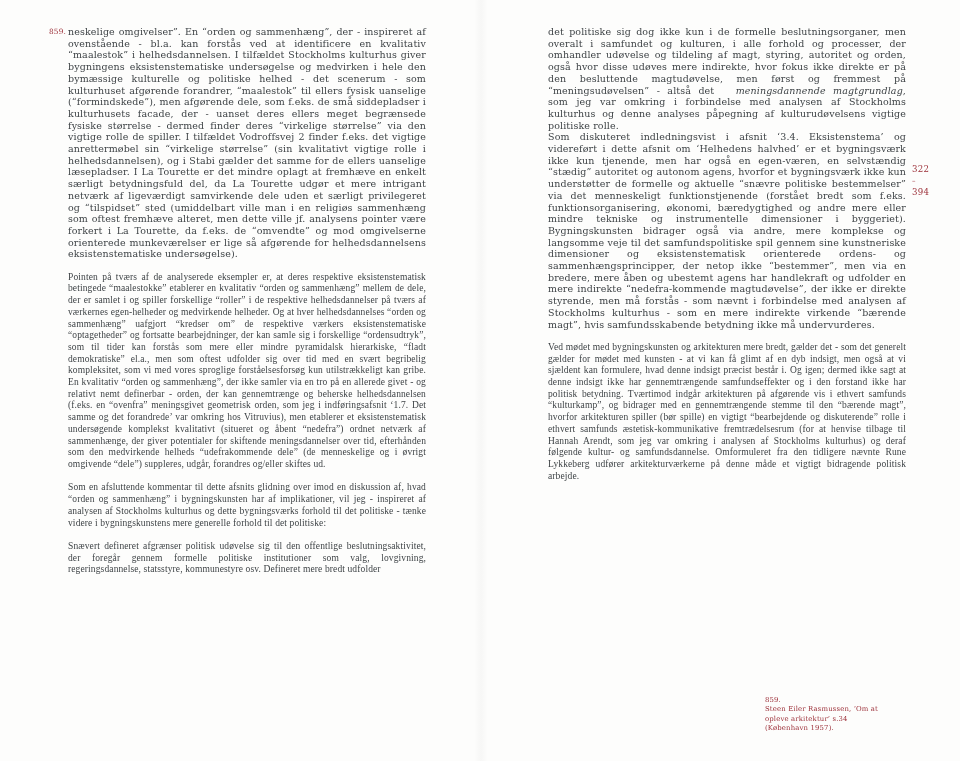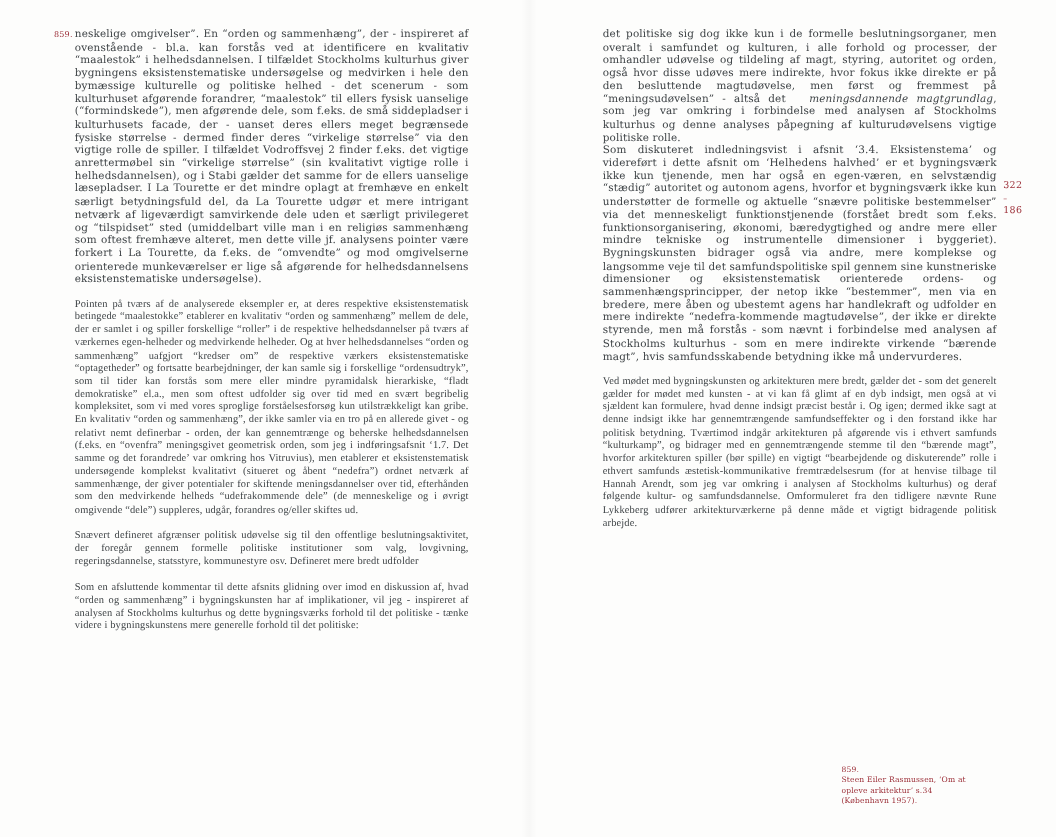--- a/index.html
+++ b/index.html
@@ -63,35 +63,35 @@
 </head>
 <body>
 
 <div class="gutter"></div>
 
 <div>
   <div class="margin-ref">859.</div>
   <div id="left-col" class="text-col">
       <p class="para"><span>neskelige omgivelser”. En “orden og sammenhæng”, der - inspireret af ovenstående - bl.a. kan forstås ved at identificere en kvalitativ “maalestok” i helhedsdannelsen. I tilfældet Stockholms kulturhus giver bygningens eksistenstematiske undersøgelse og medvirken i hele den bymæssige kulturelle og politiske helhed - det scenerum - som kulturhuset afgørende forandrer, “maalestok” til ellers fysisk uanselige (“formindskede”), men afgørende dele, som f.eks. de små siddepladser i kulturhusets facade, der - uanset deres ellers meget begrænsede fysiske størrelse - dermed finder deres “virkelige størrelse” via den vigtige rolle de spiller. I tilfældet Vodroffsvej 2 finder f.eks. det vigtige anrettermøbel sin “virkelige størrelse” (sin kvalitativt vigtige rolle i helhedsdannelsen), og i Stabi gælder det samme for de ellers uanselige læsepladser. I La Tourette er det mindre oplagt at fremhæve en enkelt særligt betydningsfuld del, da La Tourette udgør et mere intrigant netværk af ligeværdigt samvirkende dele uden et særligt privilegeret og “tilspidset” sted (umiddelbart ville man i en religiøs sammenhæng som oftest fremhæve alteret, men dette ville jf. analysens pointer være forkert i La Tourette, da f.eks. de “omvendte” og mod omgivelserne orienterede munkeværelser er lige så afgørende for helhedsdannelsens eksistenstematiske undersøgelse).</span></p>
       <p class="para gap"><span>Pointen på tværs af de analyserede eksempler er, at deres respektive eksistenstematisk betingede “maalestokke” etablerer en kvalitativ “orden og sammenhæng” mellem de dele, der er samlet i og spiller forskellige “roller” i de respektive helhedsdannelser på tværs af værkernes egen-helheder og medvirkende helheder. Og at hver helhedsdannelses “orden og sammenhæng” uafgjort “kredser om” de respektive værkers eksistenstematiske “optagetheder” og fortsatte bearbejdninger, der kan samle sig i forskellige “ordensudtryk”, som til tider kan forstås som mere eller mindre pyramidalsk hierarkiske, “fladt demokratiske” el.a., men som oftest udfolder sig over tid med en svært begribelig kompleksitet, som vi med vores sproglige forståelsesforsøg kun utilstrækkeligt kan gribe. En kvalitativ “orden og sammenhæng”, der ikke samler via en tro på en allerede givet - og relativt nemt definerbar - orden, der kan gennemtrænge og beherske helhedsdannelsen (f.eks. en “ovenfra” meningsgivet geometrisk orden, som jeg i indføringsafsnit ‘1.7. Det samme og det forandrede’ var omkring hos Vitruvius), men etablerer et eksistenstematisk undersøgende komplekst kvalitativt (situeret og åbent “nedefra”) ordnet netværk af sammenhænge, der giver potentialer for skiftende meningsdannelser over tid, efterhånden som den medvirkende helheds “udefrakommende dele” (de menneskelige og i øvrigt omgivende “dele”) suppleres, udgår, forandres og/eller skiftes ud.</span></p>
+      <p class="para gap"><span>Som en afsluttende kommentar til dette afsnits glidning over imod en diskussion af, hvad “orden og sammenhæng” i bygningskunsten har af implikationer, vil jeg - inspireret af analysen af Stockholms kulturhus og dette bygningsværks forhold til det politiske - tænke videre i bygningskunstens mere generelle forhold til det politiske:</span></p>
       <p class="para gap"><span>Snævert defineret afgrænser politisk udøvelse sig til den offentlige beslutningsaktivitet, der foregår gennem formelle politiske institutioner som valg, lovgivning, regeringsdannelse, statsstyre, kommunestyre osv. Defineret mere bredt udfolder</span></p>
-      <p class="para gap"><span>Som en afsluttende kommentar til dette afsnits glidning over imod en diskussion af, hvad “orden og sammenhæng” i bygningskunsten har af implikationer, vil jeg - inspireret af analysen af Stockholms kulturhus og dette bygningsværks forhold til det politiske - tænke videre i bygningskunstens mere generelle forhold til det politiske:</span></p>
     </div>
 </div>
 
 <div>
   <div id="right-col" class="text-col">
       <p class="para"><span>det politiske sig dog ikke kun i de formelle beslutningsorganer, men overalt i samfundet og kulturen, i alle forhold og processer, der omhandler udøvelse og tildeling af magt, styring, autoritet og orden, også hvor disse udøves mere indirekte, hvor fokus ikke direkte er på den besluttende magtudøvelse, men først og fremmest på “meningsudøvelsen” - altså det </span><span class="it">meningsdannende magtgrundlag</span><span>, som jeg var omkring i forbindelse med analysen af Stockholms kulturhus og denne analyses påpegning af kulturudøvelsens vigtige politiske rolle.</span></p>
       <p class="para"><span>Som diskuteret indledningsvist i afsnit ‘3.4. Eksistenstema’ og videreført i dette afsnit om ‘Helhedens halvhed’ er et bygningsværk ikke kun tjenende, men har også en egen-væren, en selvstændig “stædig” autoritet og autonom agens, hvorfor et bygningsværk ikke kun understøtter de formelle og aktuelle “snævre politiske bestemmelser” via det menneskeligt funktionstjenende (forstået bredt som f.eks. funktionsorganisering, økonomi, bæredygtighed og andre mere eller mindre tekniske og instrumentelle dimensioner i byggeriet). Bygningskunsten bidrager også via andre, mere komplekse og langsomme veje til det samfundspolitiske spil gennem sine kunstneriske dimensioner og eksistenstematisk orienterede ordens- og sammenhængsprincipper, der netop ikke “bestemmer”, men via en bredere, mere åben og ubestemt agens har handlekraft og udfolder en mere indirekte “nedefra-kommende magtudøvelse”, der ikke er direkte styrende, men må forstås - som nævnt i forbindelse med analysen af Stockholms kulturhus - som en mere indirekte virkende “bærende magt”, hvis samfundsskabende betydning ikke må undervurderes.</span></p>
       <p class="para gap"><span>Ved mødet med bygningskunsten og arkitekturen mere bredt, gælder det - som det generelt gælder for mødet med kunsten - at vi kan få glimt af en dyb indsigt, men også at vi sjældent kan formulere, hvad denne indsigt præcist består i. Og igen; dermed ikke sagt at denne indsigt ikke har gennemtrængende samfundseffekter og i den forstand ikke har politisk betydning. Tværtimod indgår arkitekturen på afgørende vis i ethvert samfunds “kulturkamp”, og bidrager med en gennemtrængende stemme til den “bærende magt”, hvorfor arkitekturen spiller (bør spille) en vigtigt “bearbejdende og diskuterende” rolle i ethvert samfunds æstetisk-kommunikative fremtrædelsesrum (for at henvise tilbage til Hannah Arendt, som jeg var omkring i analysen af Stockholms kulturhus) og deraf følgende kultur- og samfundsdannelse. Omformuleret fra den tidligere nævnte Rune Lykkeberg udfører arkitekturværkerne på denne måde et vigtigt bidragende politisk arbejde.</span></p>
     </div>
 
   <div class="page-numbers">
     <div>322</div>
     <div class="sep">–</div>
-    <div>186</div>
+    <div>394</div>
   </div>
 
   <div class="footnote">
     <span class="fn-number">859.</span>
     <span>Steen Eiler Rasmussen, ‘Om at opleve arkitektur’ s.34 (København 1957).</span>
   </div>
 </div>
 
 </body></html>

